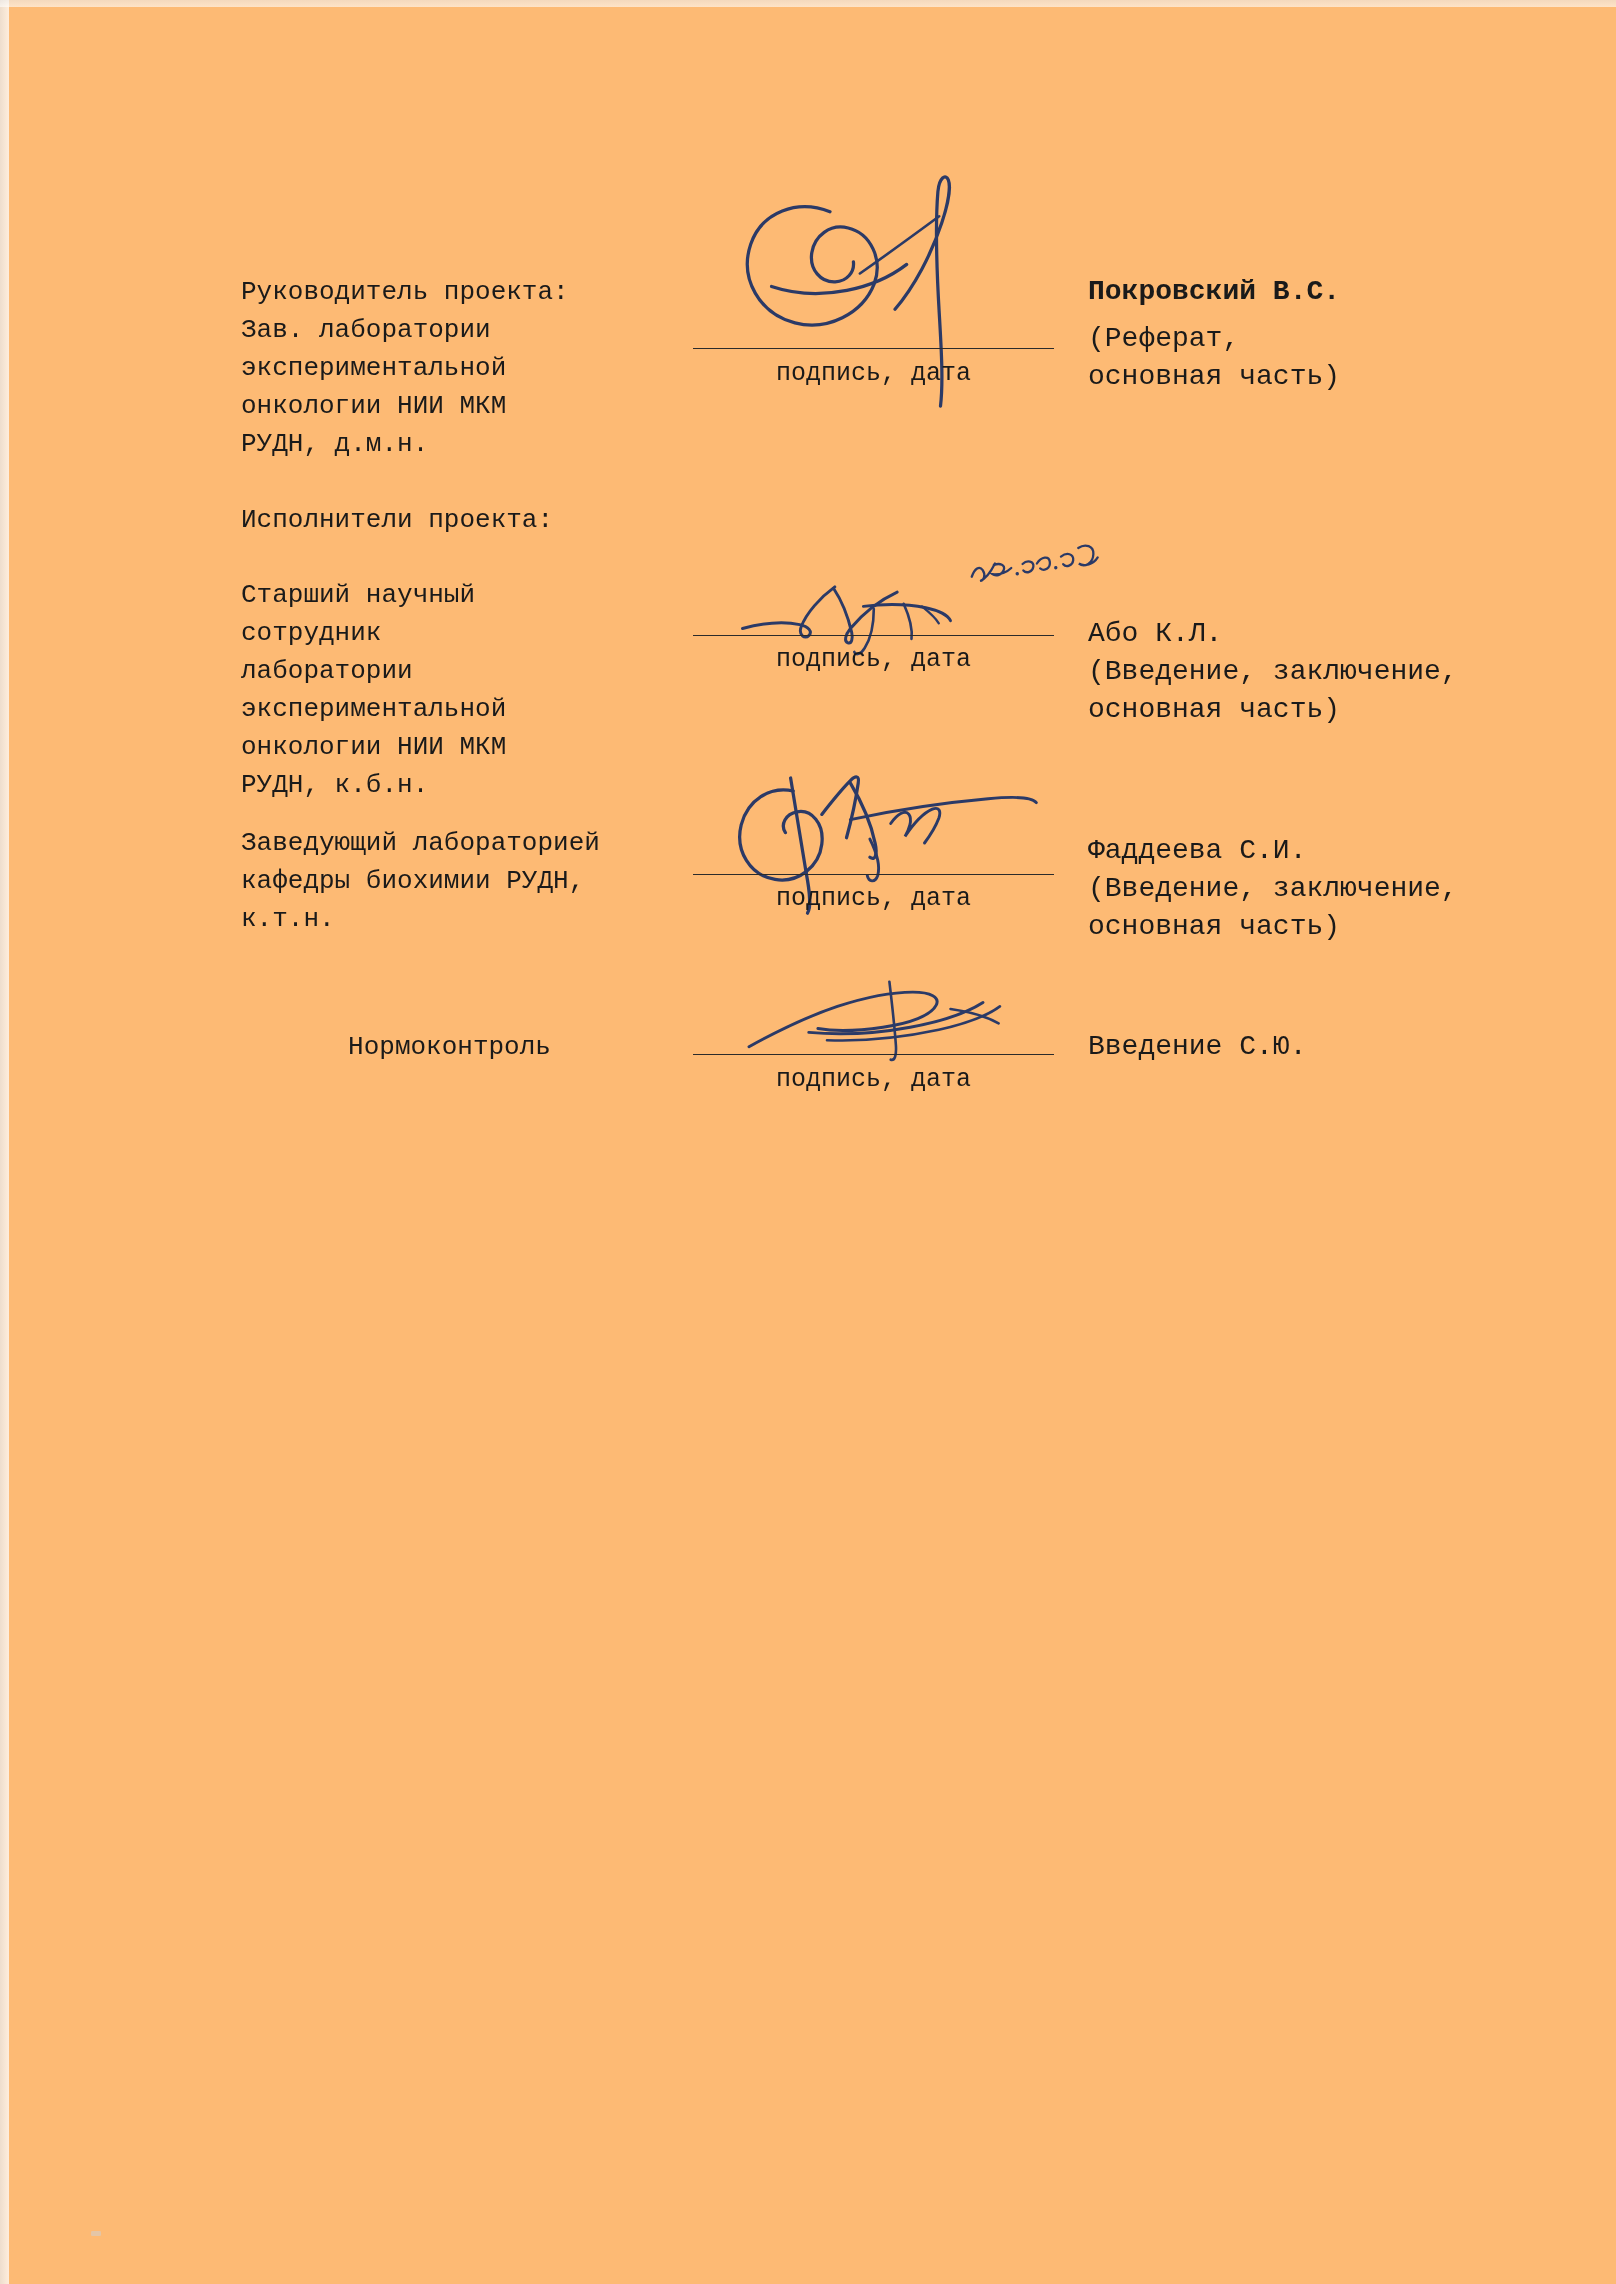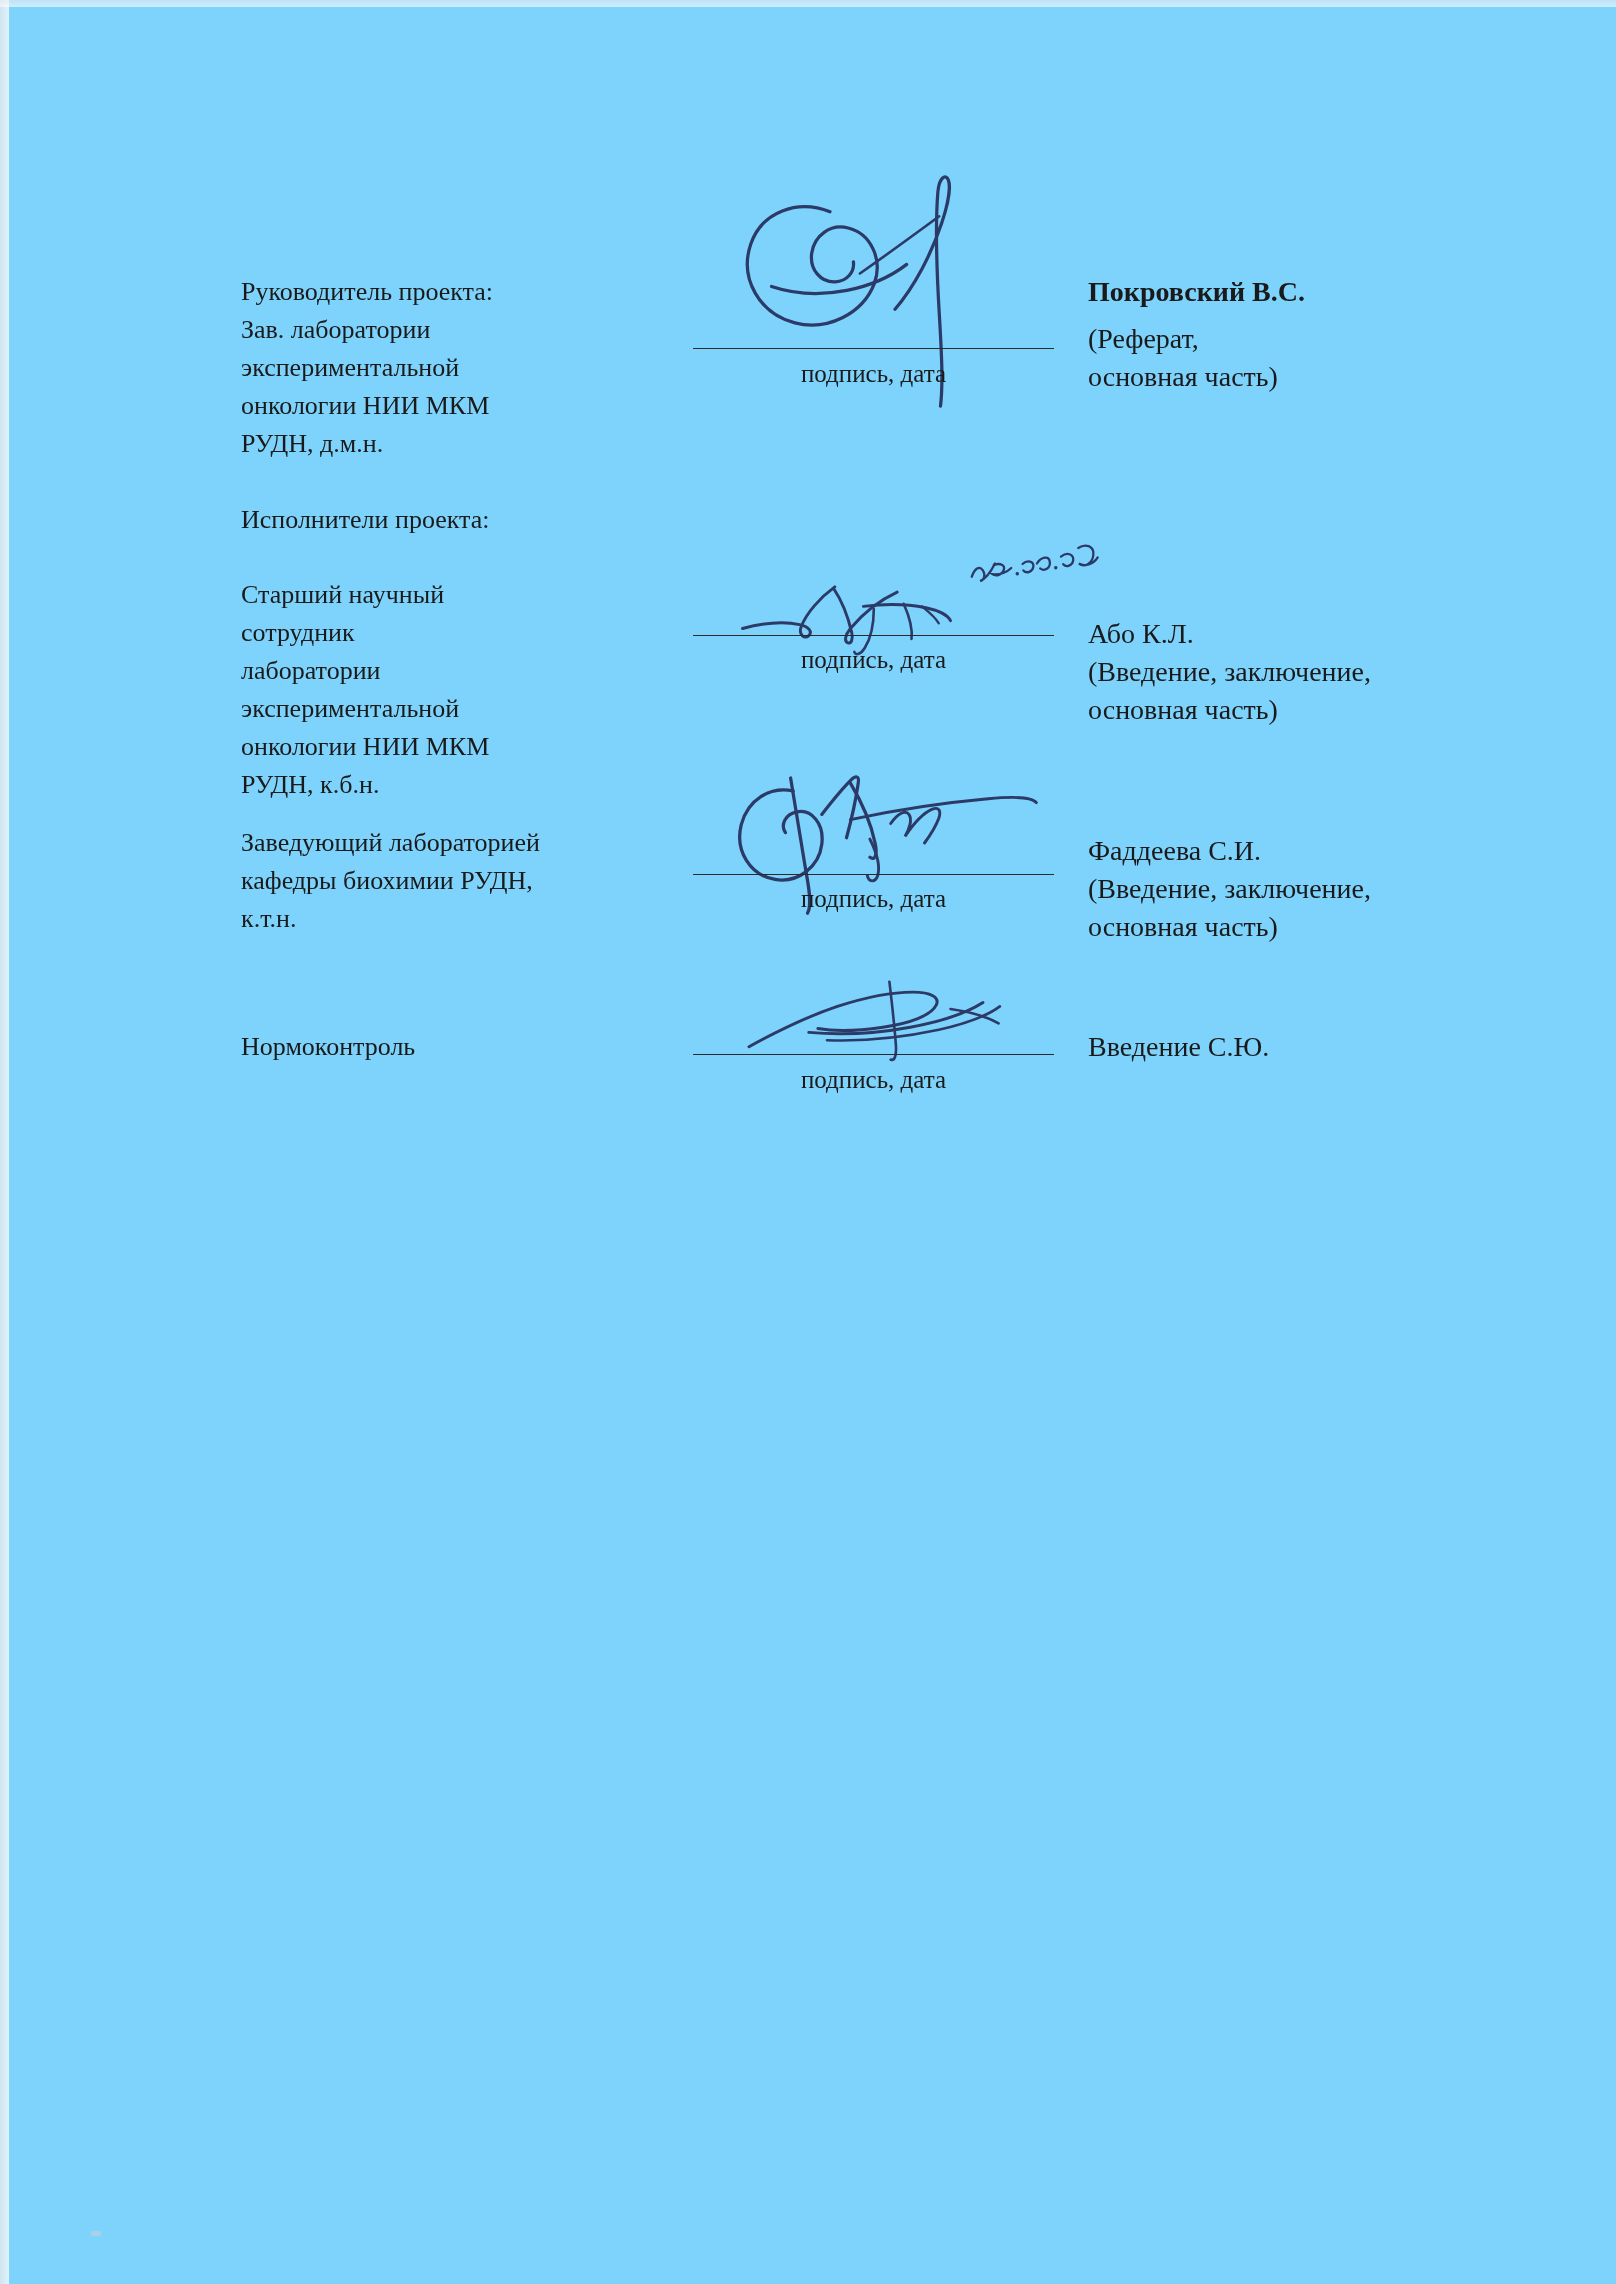--- a/index.html
+++ b/index.html
@@ -8,22 +8,23 @@
     background: #ffffff;
   }
   body {
     font-family: "Liberation Serif", "DejaVu Serif", serif;
     color: #1a1a1a;
   }
   .page {
     position: relative;
     width: 1617px;
     height: 2284px;
-    background: #7dd3fc;
+    background: #fdba74;
     overflow: hidden;
+    font-family: Liberation Mono, monospace;
   }
   
   .scan-edge-left {
     position: absolute;
     left: 0; top: 0;
     width: 9px; height: 2284px;
     background: linear-gradient(to right, #e9e9ea, #ffffff);
     opacity: 0.75;
   }
   .scan-edge-top {
@@ -189,21 +190,21 @@
 
   <div class="sig-line" style="top: 874px;"></div>
   <div class="sig-caption" style="top: 882px;">подпись, дата</div>
 
   <div class="block name-col" style="top: 832px;">
     <div>Фаддеева С.И.</div>
     <div>(Введение, заключение,</div>
     <div>основная часть)</div>
   </div>
 
-  <div class="block role-col" style="top: 1028px;">
+  <div class="block role-col" style="top: 1028px; text-align: center;">
     <div>Нормоконтроль</div>
   </div>
 
   <div class="sig-ink" style="left: 736px; top: 970px;">
     <svg width="338" height="104" viewBox="0 0 520 160" fill="none" xmlns="http://www.w3.org/2000/svg">
       <path d="M20 118 C60 96, 108 72, 156 56 C196 43, 238 34, 272 34 C300 34, 314 42, 308 54 C300 70, 268 82, 226 88 C186 94, 148 94, 126 90" stroke="#2b3a67" stroke-width="4.5" stroke-linecap="round"></path>
       <path d="M112 96 C156 100, 214 98, 268 88 C318 79, 358 64, 380 50" stroke="#2b3a67" stroke-width="4.5" stroke-linecap="round"></path>
       <path d="M140 108 C192 110, 256 104, 312 92 C356 82, 390 68, 406 56" stroke="#2b3a67" stroke-width="4" stroke-linecap="round"></path>
       <path d="M236 18 C240 52, 244 86, 246 116 C247 132, 244 140, 238 138" stroke="#2b3a67" stroke-width="4" stroke-linecap="round"></path>
       <path d="M330 60 C358 64, 386 72, 404 82" stroke="#2b3a67" stroke-width="4" stroke-linecap="round"></path>

